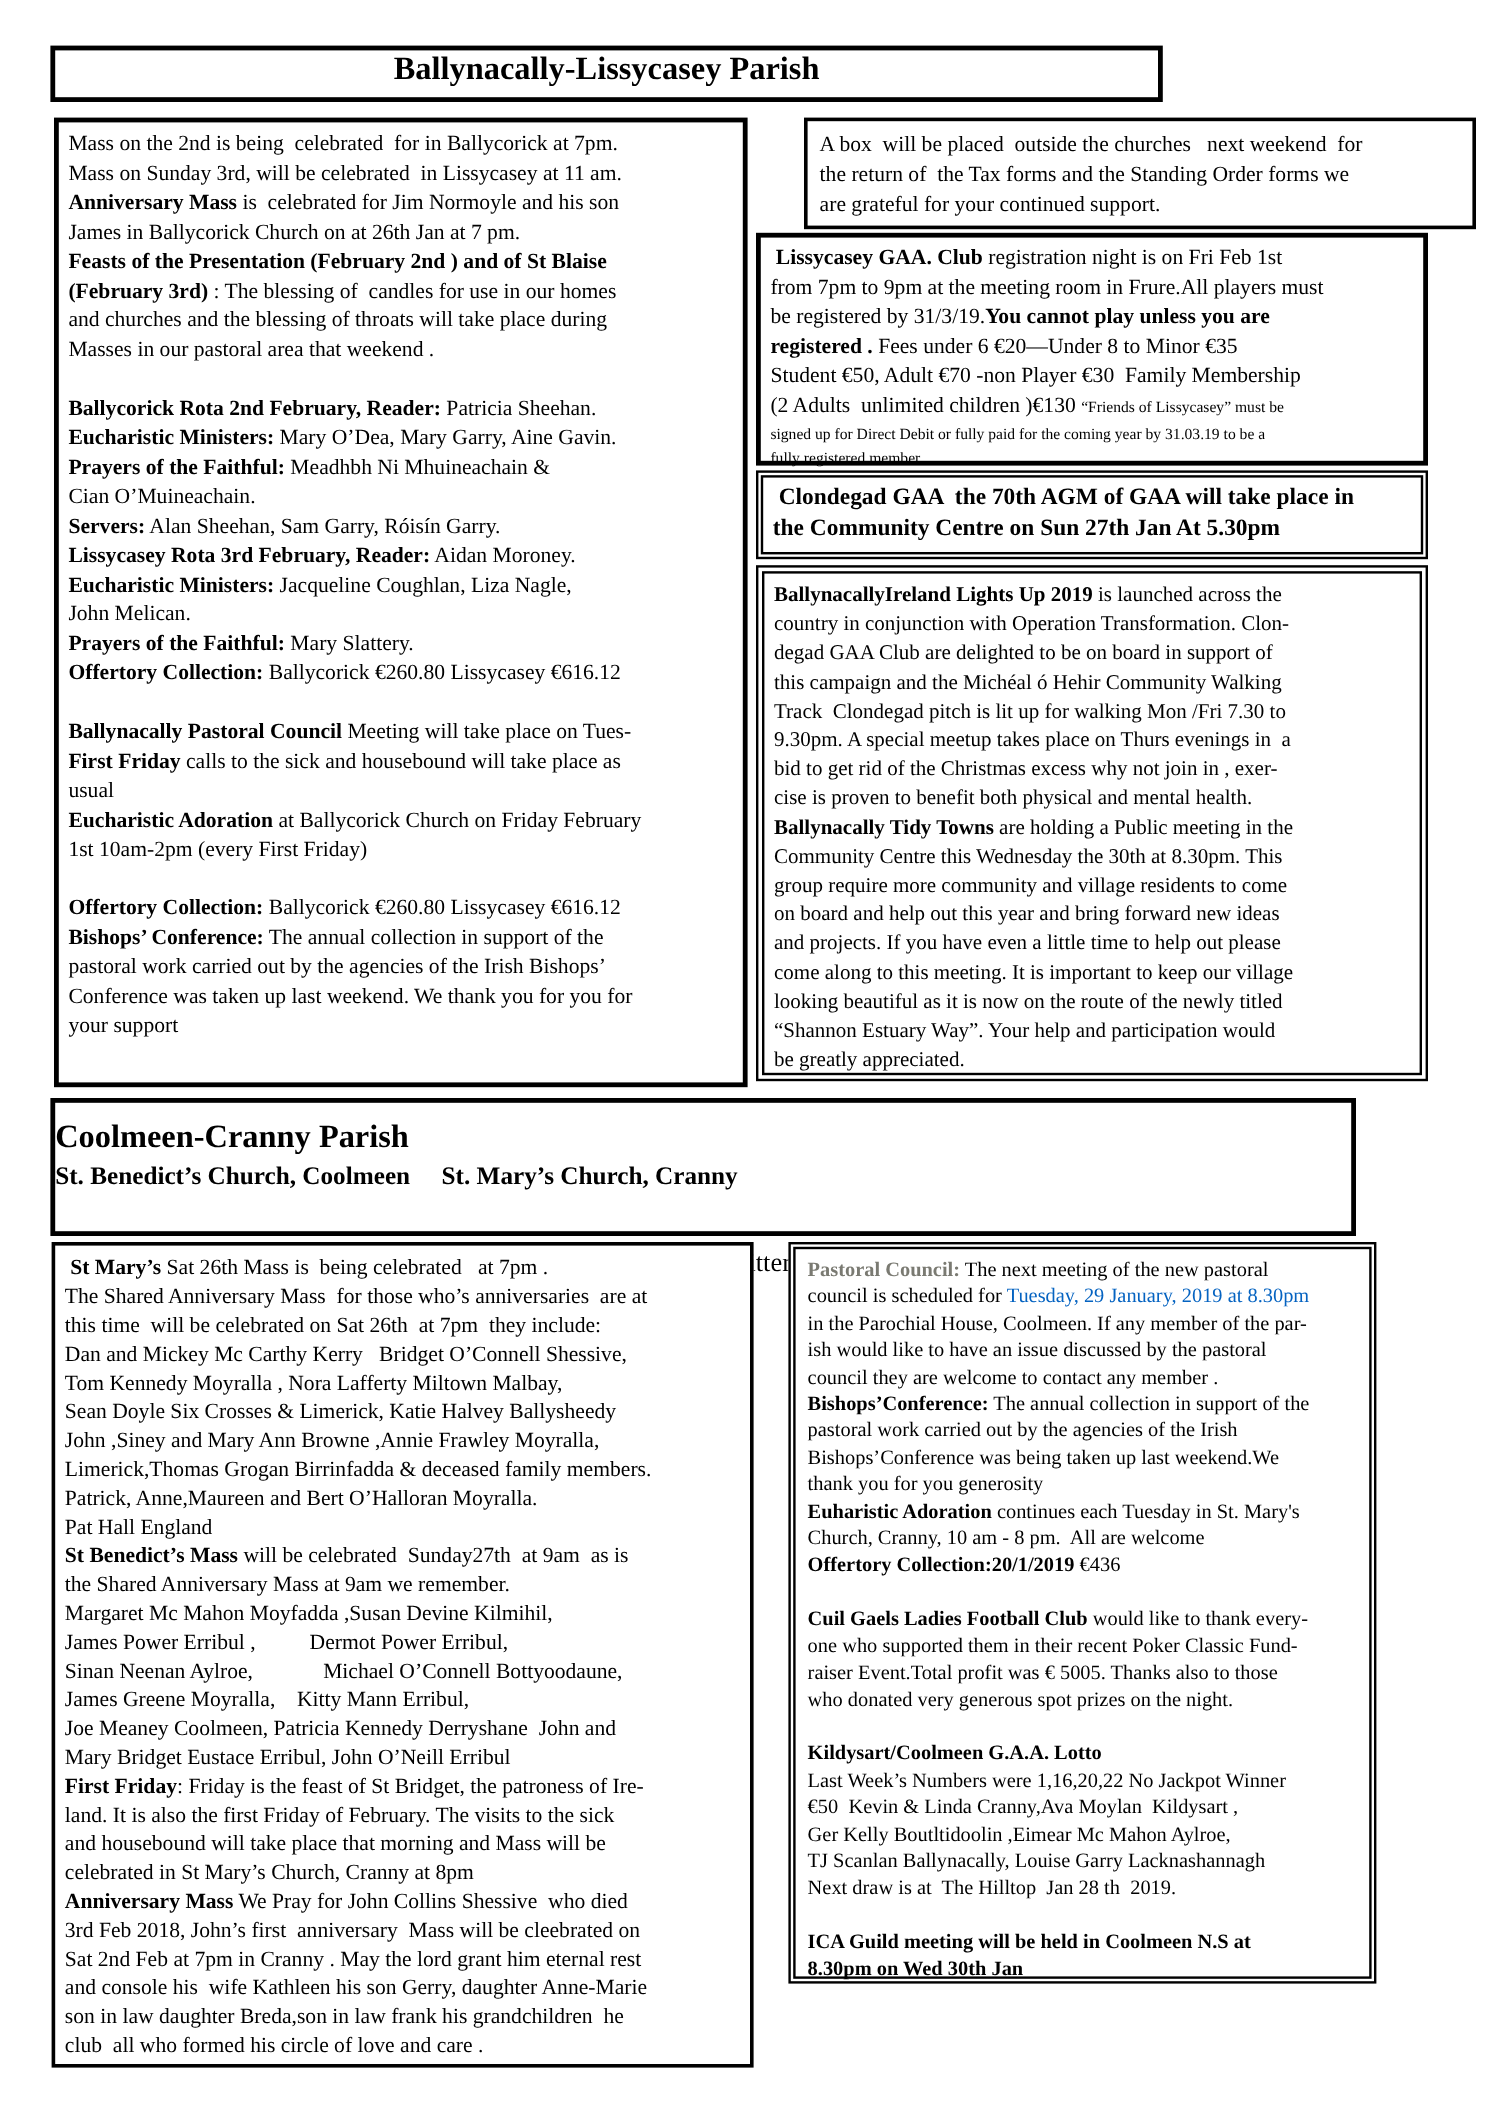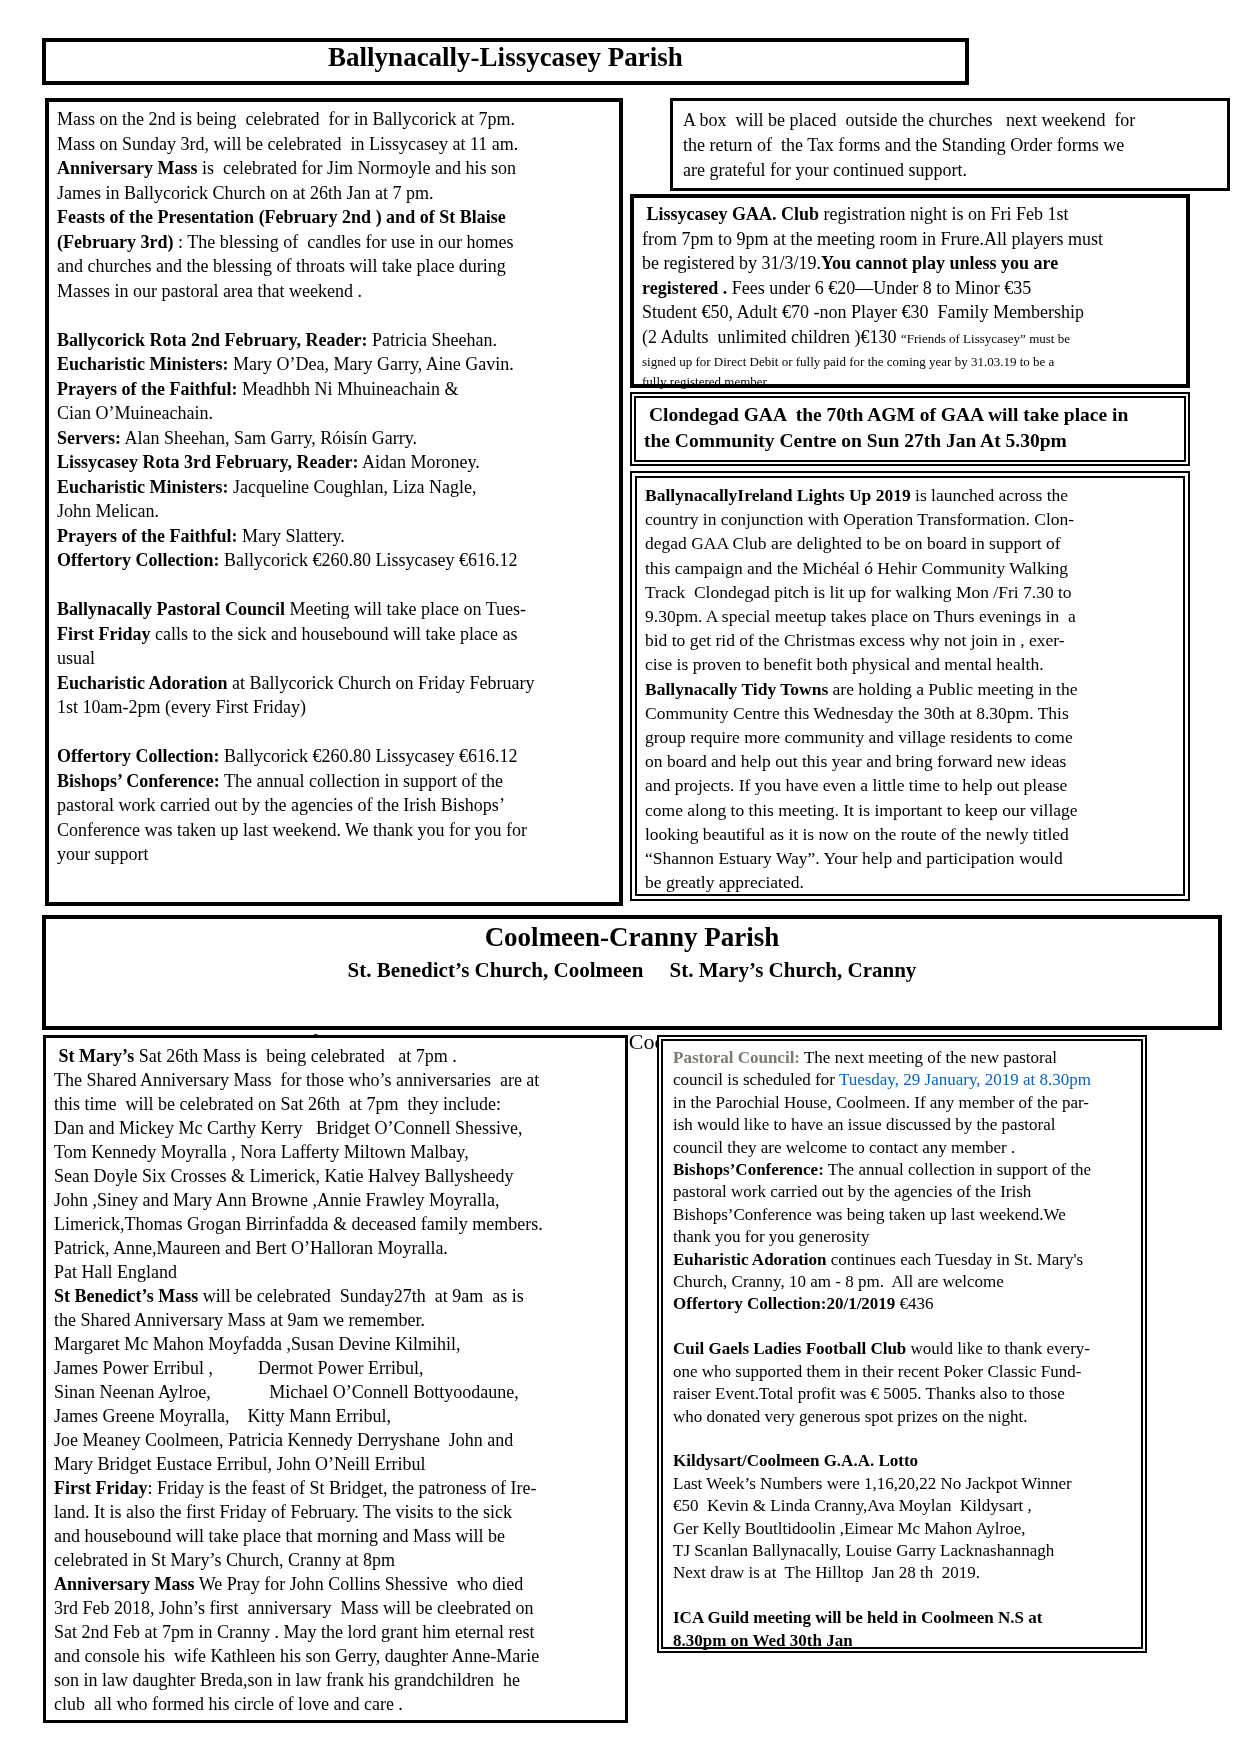--- a/index.html
+++ b/index.html
@@ -19,22 +19,22 @@
   #s1l{left:45px;top:98px;width:578px;height:808px;border-width:4px;
        padding:5px 8px;font-size:18px;line-height:24.5px;}
   #boxA{left:630px;top:98px;width:560px;height:93px;border-width:3px;
         padding:7px 10px;font-size:18px;line-height:25px;margin-left:40px;}
   #boxB{left:630px;top:194px;width:560px;height:194px;border-width:4px;
         padding:4px 8px;font-size:18px;line-height:24.5px;}
   #boxC{left:630px;top:392px;width:560px;height:74px;border:6px double #000;
         padding:4px 8px;font-size:19.5px;line-height:26px;}
   #boxD{left:630px;top:471px;width:560px;height:430px;border:7px double #000;
         padding:5px 8px;font-size:17.5px;line-height:24.2px;}
-  #t2{left:42px;top:915px;width:1180px;height:115px;border-width:4px;
-      text-align:center;box-sizing:border-box;}
+  #t2{left:42px;top:915px;width:1088px;height:115px;border-width:4px;
+      padding-top:10px;box-sizing:border-box;}
   .t2a{font-size:27px;font-weight:bold;line-height:36px;}
   .t2b{font-size:21px;font-weight:bold;line-height:30px;white-space:pre-wrap;}
   .t2c{font-size:22px;line-height:26px;margin-top:44px;}
   #s2l{left:43px;top:1035px;width:585px;height:688px;border-width:3px;
        padding:6px 8px;font-size:18px;line-height:24px;}
   #s2r{left:657px;top:1035px;width:490px;height:618px;border:6px double #000;
        padding:6px 10px;font-size:17px;line-height:22.4px;}
 </style>
 </head>
 <body>

